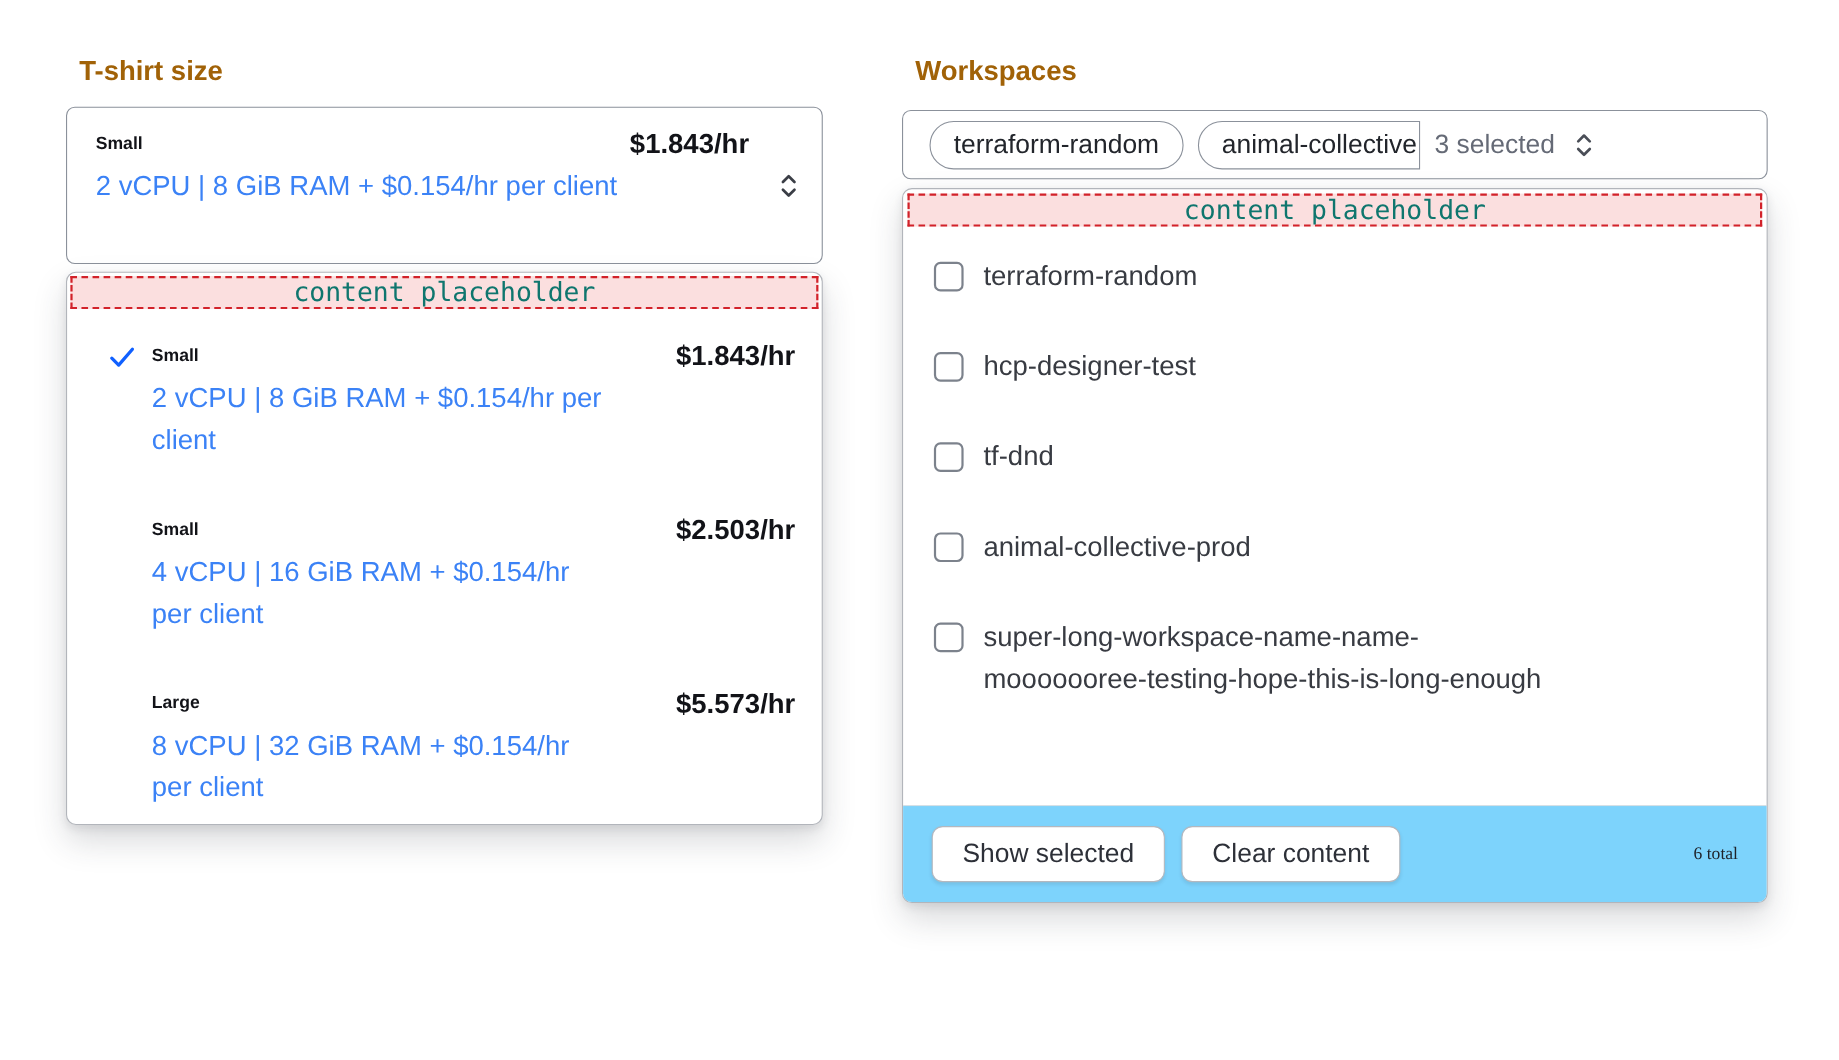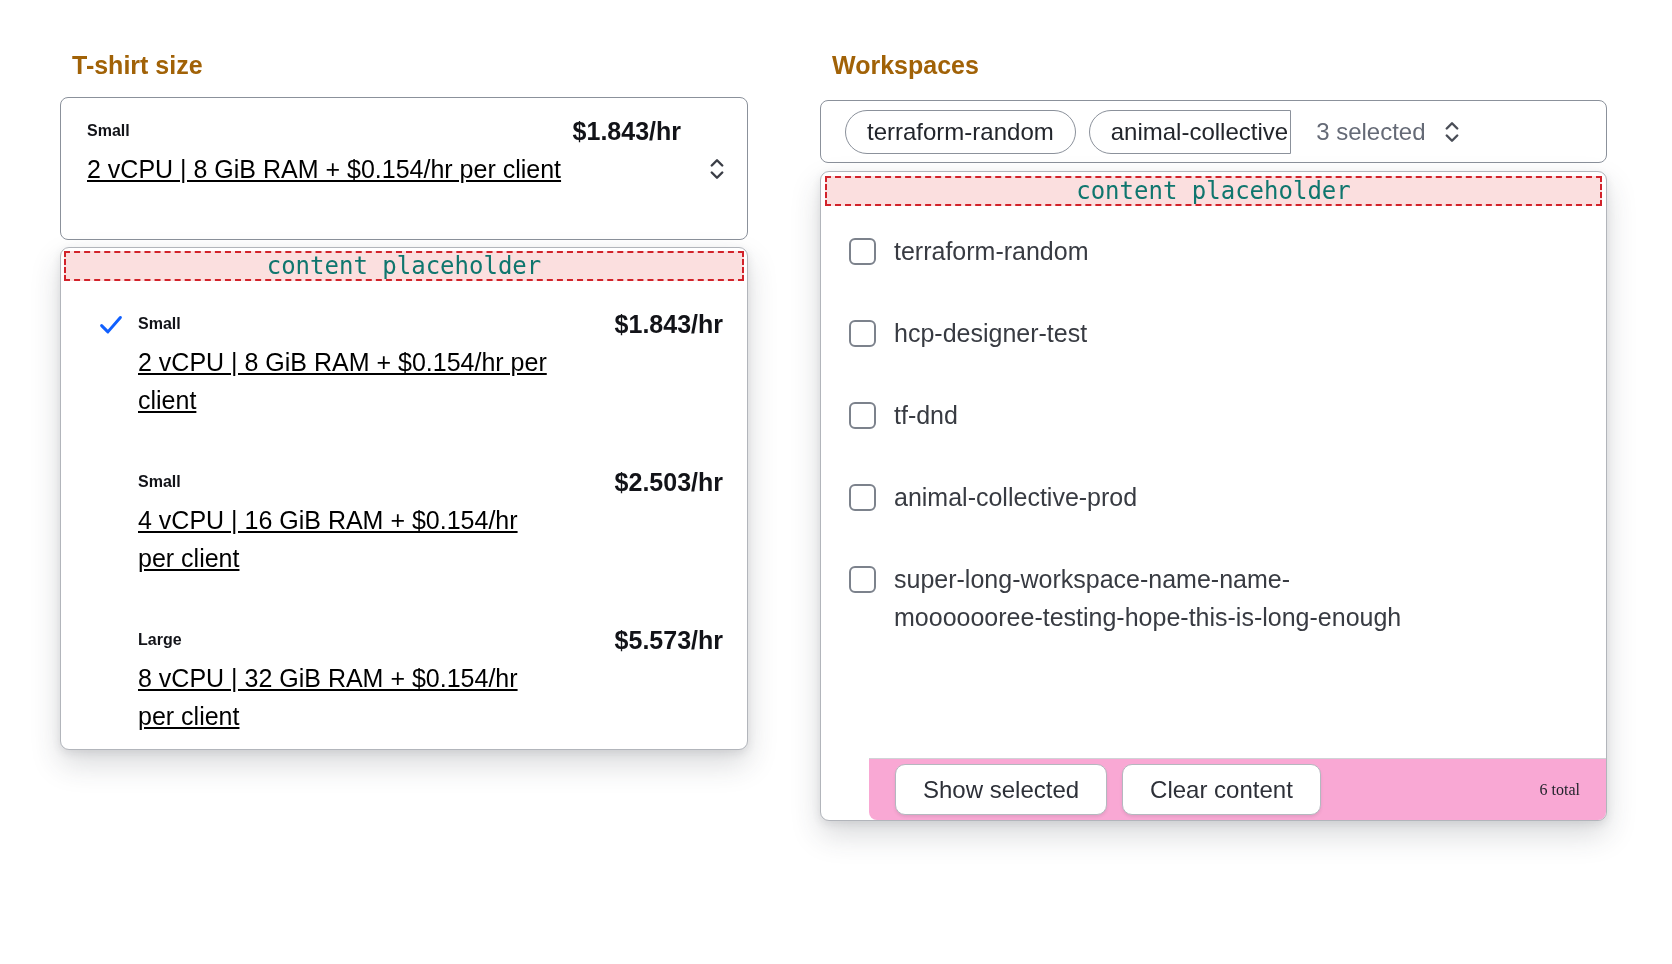--- a/index.html
+++ b/index.html
@@ -36,21 +36,21 @@
   }
 
   
   .tshirt-trigger {
     margin-top: 17px; height: 143px;
     padding: 14px 66px 14px 26px;
   }
   .row-split { display: flex; justify-content: space-between; align-items: flex-start; }
   .opt-title { font-size: 16px; font-weight: 700; color: #121318; line-height: 38px; }
   .opt-price { font-size: 25px; font-weight: 700; color: #121318; line-height: 38px; white-space: nowrap; }
-  .opt-desc  { font-size: 25px; font-weight: 400; color: #000000; line-height: 38px; text-decoration: underline; }
+  .opt-desc  { font-size: 25px; font-weight: 400; color: #3b82f6; line-height: 38px; }
   .tshirt-trigger .opt-desc { max-width: 480px; }
   .chev {
     position: absolute; right: 16px; top: 50%; transform: translateY(-50%);
     width: 28px; height: 28px; display: flex; align-items: center; justify-content: center;
   }
   .tshirt-panel { margin-top: 7px; height: 503px; }
   .tshirt-options { padding: 21px 24px 0 35px; }
   .tshirt-option {
     display: grid; grid-template-columns: 42px minmax(0,1fr) auto;
     margin-bottom: 44px; cursor: pointer;
@@ -72,40 +72,40 @@
     padding: 0 21px; font-size: 24px; color: #22252b; white-space: nowrap;
     background: #fff; flex: 0 0 auto;
   }
   .tag-pill + .tag-pill { margin-left: 13px; }
   .tag-pill.clipped {
     border-radius: 22px 0 0 22px;
     max-width: 300px; overflow: hidden;
     padding-right: 2px;
   }
   .ws-count {
-    margin-left: 25px; font-size: 24px; color: #656a76; white-space: nowrap;
+    margin-left: 13px; font-size: 24px; color: #656a76; white-space: nowrap;
   }
   .ws-trigger .chev-inline { margin-left: 12px; width: 28px; height: 28px; flex: 0 0 auto; }
   .ws-panel { margin-top: 8px; height: 650px; }
   .ws-panel .placeholder-bar { margin: 4px; }
   .ws-list { padding: 22px 28px 0 28px; }
   .ws-item { display: flex; align-items: flex-start; margin-bottom: 44px; cursor: pointer; }
   .checkbox {
     width: 27px; height: 27px; border: 2px solid #7c828c; border-radius: 6px;
     background: #fff; flex: 0 0 auto; margin-top: 6px;
   }
   .ws-item-label {
     margin-left: 18px; font-size: 25px; color: #383b42; line-height: 38px;
     white-space: pre-line; max-width: 660px;
   }
   .ws-footer {
-    position: absolute; left: 0; right: 0; bottom: 0; height: 62px;
-    background: #f9a8d4; border-top: 1px solid #d0d2d6;
+    position: absolute; left: 0; right: 0; bottom: 0; height: 88px;
+    background: #7dd3fc; border-top: 1px solid #d0d2d6;
     border-radius: 0 0 8px 8px;
-    display: flex; align-items: center; padding: 0 26px; margin-left: 48px;
+    display: flex; align-items: center; padding: 0 26px;
   }
   .ws-footer-btn {
     height: 51px; background: #fff; border: 1px solid #b4b8bf; border-radius: 10px;
     padding: 0 27px; font-family: inherit; font-size: 24px; color: #2d3038;
     box-shadow: 0 2px 3px rgba(45,50,60,0.10); cursor: pointer;
   }
   .ws-footer-btn + .ws-footer-btn { margin-left: 15px; }
   .ws-total { margin-left: auto; font-size: 16px; color: #1f2229; font-family: Liberation Serif, serif; }
 
   svg { display: block; }

